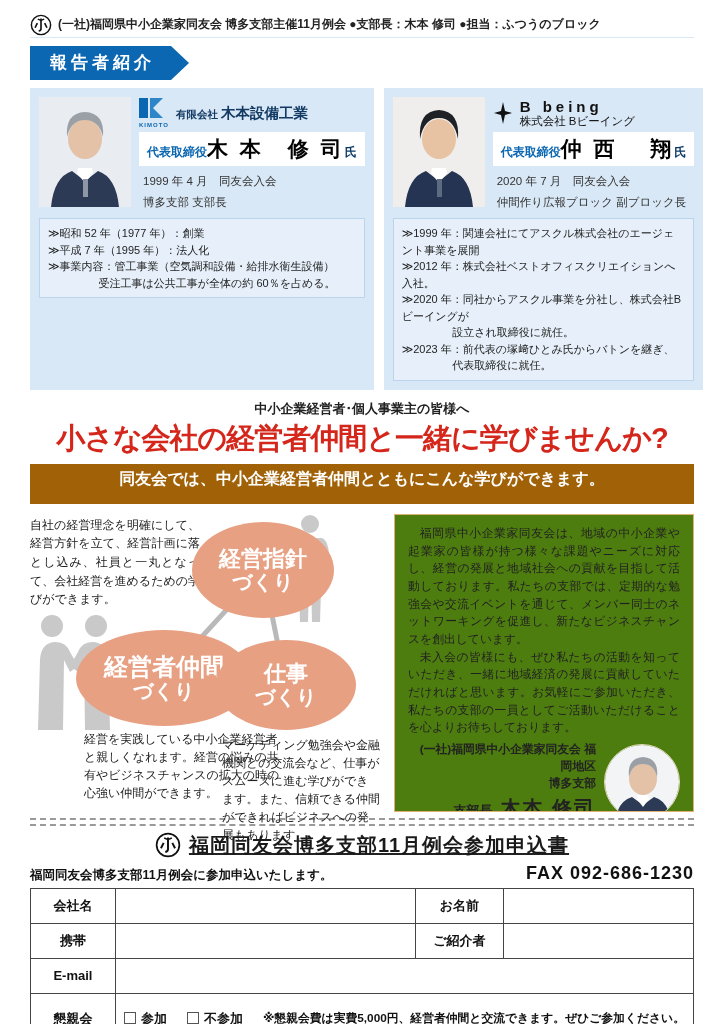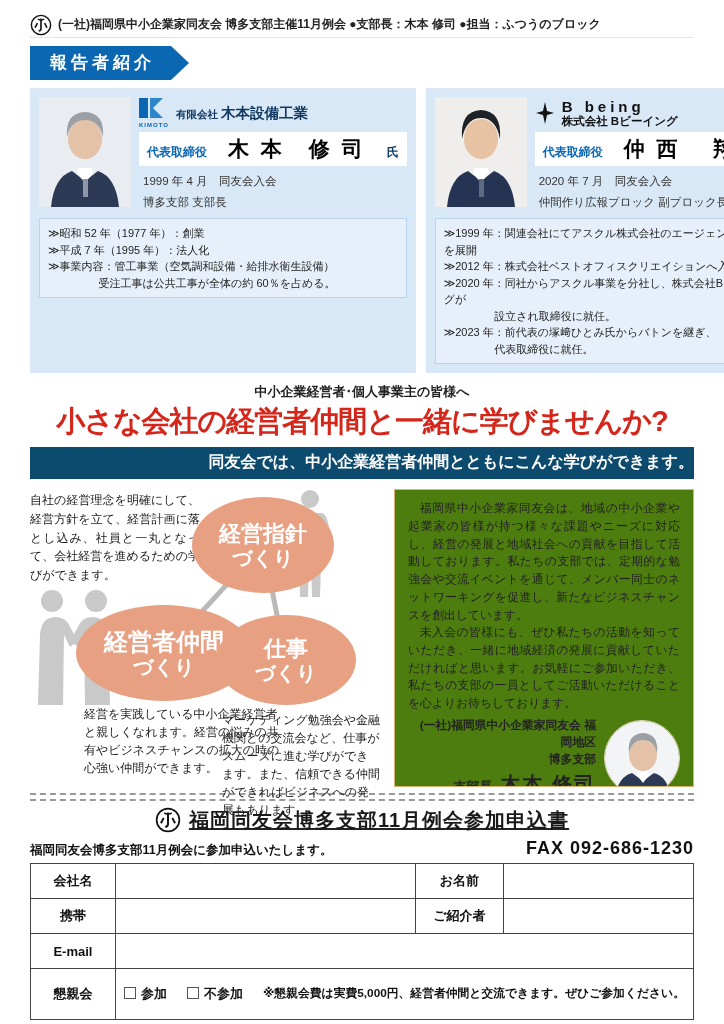--- a/index.html
+++ b/index.html
@@ -23,35 +23,35 @@
   .card { flex:1; background:#d9e8f6; padding:9px; }
   .card-top { display:flex; gap:8px; }
   .photo { width:92px; height:110px; flex:none; overflow:hidden; }
   .card-info { flex:1; min-width:0; }
   .logo-row { display:flex; align-items:center; gap:7px; height:32px; }
   .kimoto-caption { font-size:6px; font-weight:bold; color:#0b67b2; letter-spacing:1px; text-align:center; }
   .company-prefix { font-size:10.5px; font-weight:bold; color:#123a63; margin-right:3px; }
   .company-name { font-size:14.5px; font-weight:bold; color:#123a63; white-space:nowrap; }
   .bbeing-col { line-height:1.15; }
   .bbeing-word { font-size:15px; font-weight:bold; color:#111; letter-spacing:4px; }
-  .bbeing-sub { font-size:11.5px; font-weight:bold; color:#111; }
-  .name-strip { background:#fff; margin-top:3px; padding:3px 8px; display:flex; align-items:baseline; gap:21px; white-space:nowrap; }
+  .bbeing-sub { font-size:11.5px; font-weight:normal; color:#111; }
+  .name-strip { background:#fff; margin-top:3px; padding:3px 8px; display:flex; align-items:baseline; gap:0; white-space:nowrap; }
   .name-title { font-size:12px; font-weight:bold; color:#0b67b2; }
   .name-main { font-size:21px; font-weight:bold; color:#000000; letter-spacing:3px; }
   .name-hono { font-size:12px; font-weight:bold; color:#0d3a66; }
   .join-lines { margin-top:5px; font-size:11.5px; color:#333; line-height:1.8; padding-left:4px; }
   .history-box { margin-top:6px; background:#e7f0fa; border:1px solid #b9d4ec; padding:6px 8px; 
                  font-size:11px; color:#222; line-height:1.5; }
   .history-box .cont { padding-left:4.6em; }
 
   
   .audience { margin-top:10px; text-align:center; font-size:13px; font-weight:bold; color:#222; }
   .headline { margin-top:1px; text-align:center; font-size:29px; font-weight:bold; color:#d5261b; letter-spacing:-1px; }
-  .red-banner { margin-top:5px; background:#0c4a6e; color:#fff; text-align:right;
-                font-size:16px; font-weight:bold; padding:5px 0 6px; }
+  .red-banner { margin-top:5px; background:#a16207; color:#fff; text-align:center;
+                font-size:16px; font-weight:bold; padding:5px 0 14px; }
 
   
   .learn { margin-top:10px; display:flex; gap:14px; height:298px; }
   .learn-left { position:relative; width:350px; flex:none; }
   .learn-intro { position:absolute; top:2px; left:0; width:170px; font-size:12px; line-height:1.55; color:#222; text-align:justify; }
   .diagram-lines { position:absolute; left:0; top:0; width:350px; height:298px; }
   .node { position:absolute; border-radius:50%; background:#e8a083; color:#fff; font-weight:bold;
           display:flex; flex-direction:column; align-items:center; justify-content:center; text-align:center; line-height:1.15; }
   .node-1 { left:162px; top:8px;  width:142px; height:96px; font-size:22px; }
   .node-2 { left:46px;  top:116px; width:176px; height:96px; font-size:24px; }

